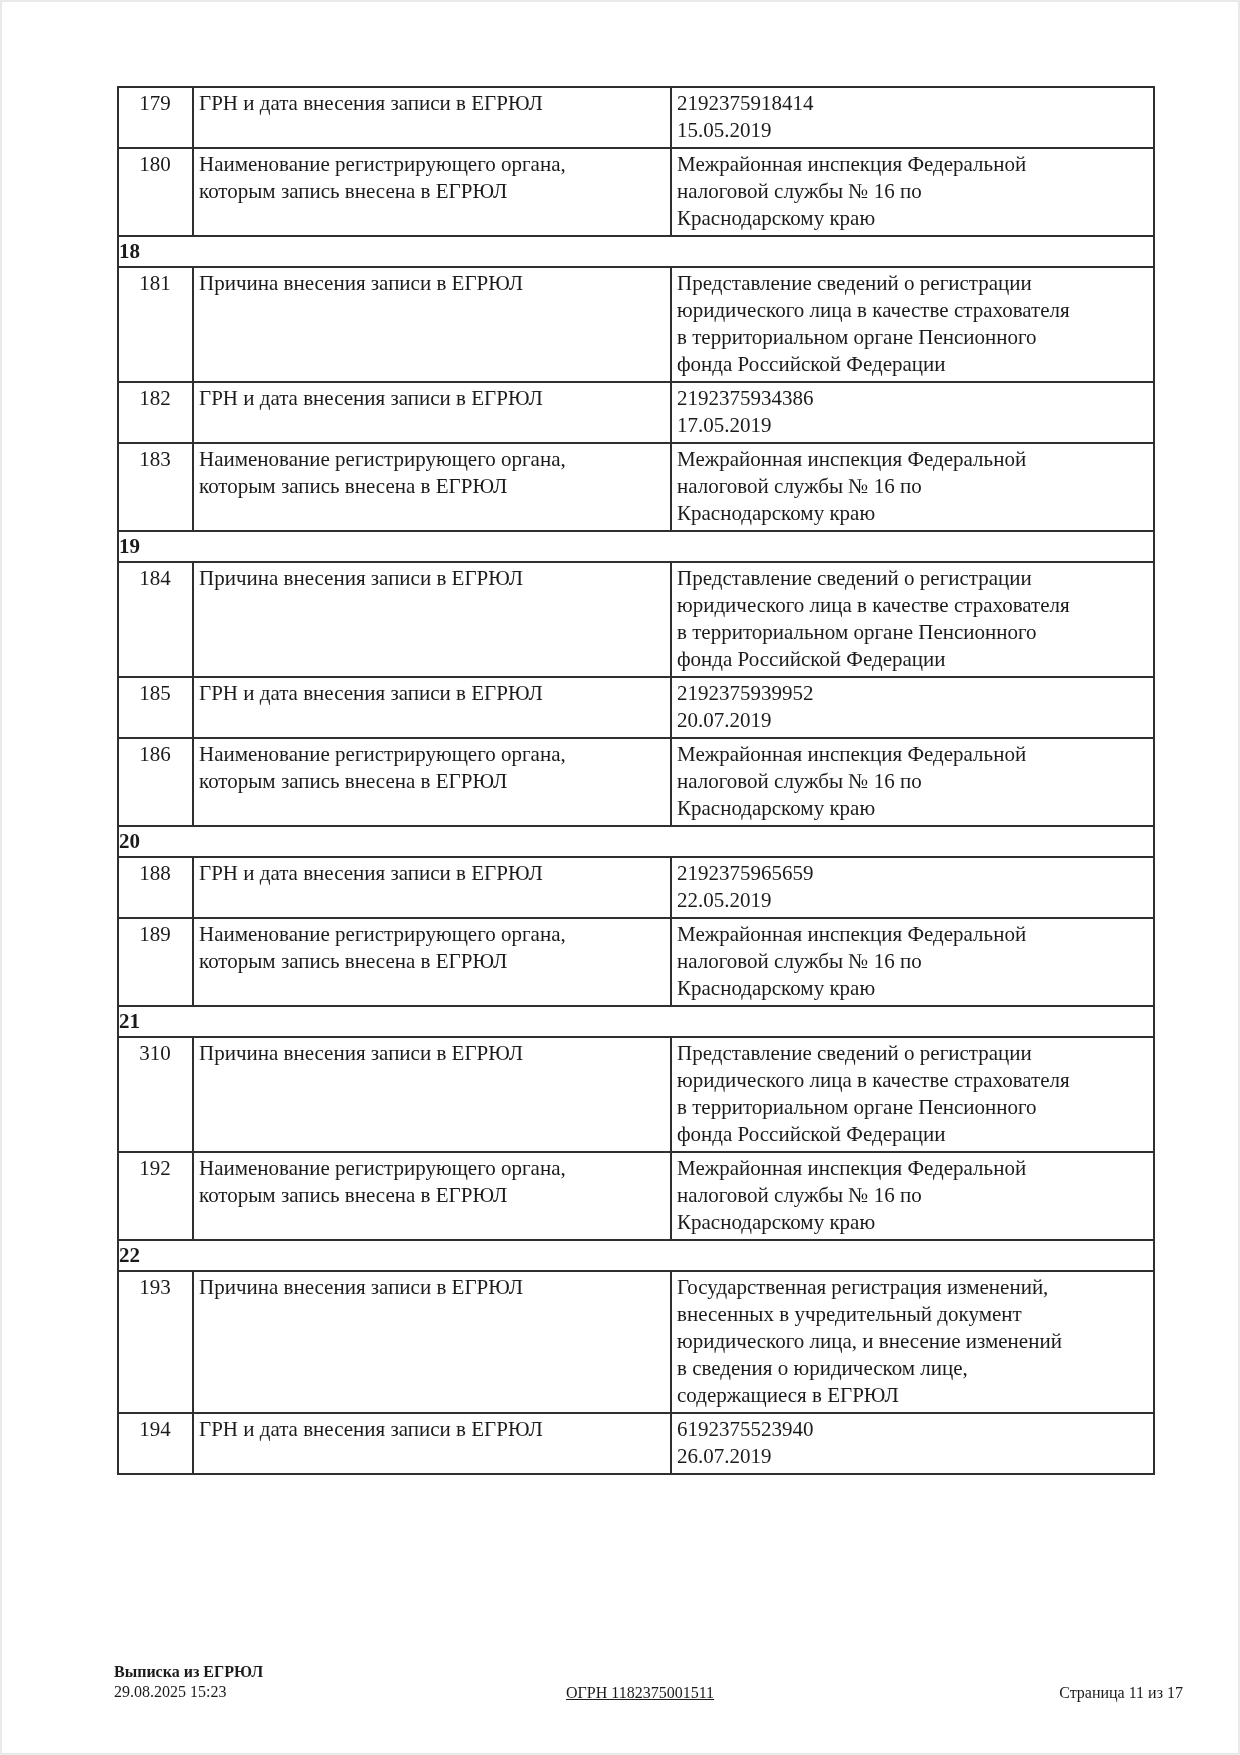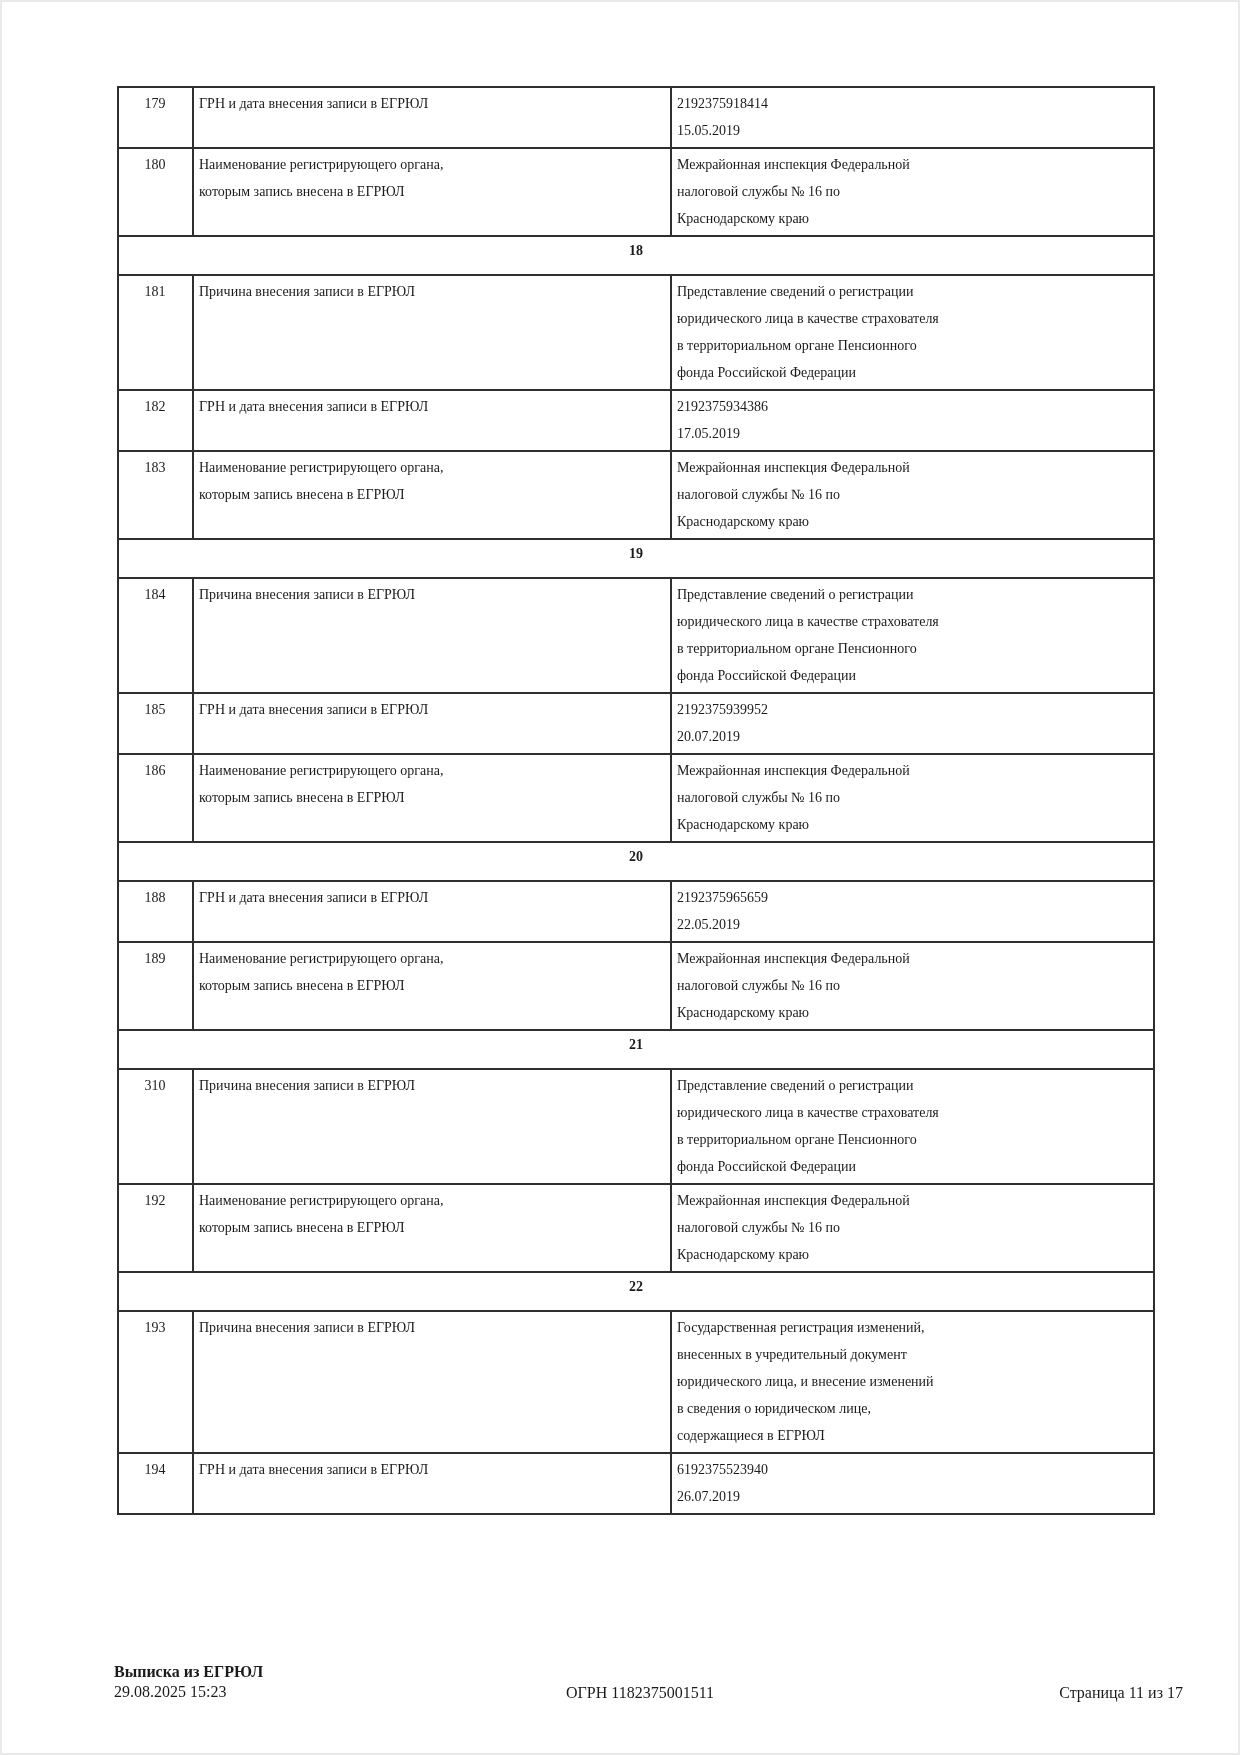--- a/index.html
+++ b/index.html
@@ -21,37 +21,36 @@
     position: absolute;
     left: 117px;
     top: 86px;
     width: 1036px;
     border-collapse: collapse;
     table-layout: fixed;
   }
   table.egrul td {
     border: 2px solid #2f2f2f;
     vertical-align: top;
-    font-size: 14px;
+    font-size: 21px;
     line-height: 27px;
     padding: 2px 6px 3px 5px;
     overflow: hidden;
   }
   td.cell-num {
     text-align: center;
     padding-left: 2px;
     padding-right: 2px;
   }
   td.cell-label, td.cell-value {
     white-space: pre-line;
   }
   tr.section-row td {
-    text-align: center;
     font-weight: bold;
-    padding: 1px 0 10px 0;
+    padding: 1px 0 2px 0;
     line-height: 26px;
   }
   .footer {
     position: absolute;
     left: 0;
     top: 1662px;
     width: 100%;
     font-size: 16px;
     line-height: 20px;
   }
@@ -59,20 +58,21 @@
     position: absolute;
     left: 104px;
     top: 0;
     margin-left: 10px;
   }
   .footer-doc-title { font-weight: bold; }
   .footer-center {
     position: absolute;
     left: 566px;
     top: 21px;
+    text-decoration: underline;
   }
   .footer-right {
     position: absolute;
     right: 57px;
     top: 21px;
   }
 </style>
 </head>
 <body>
 

